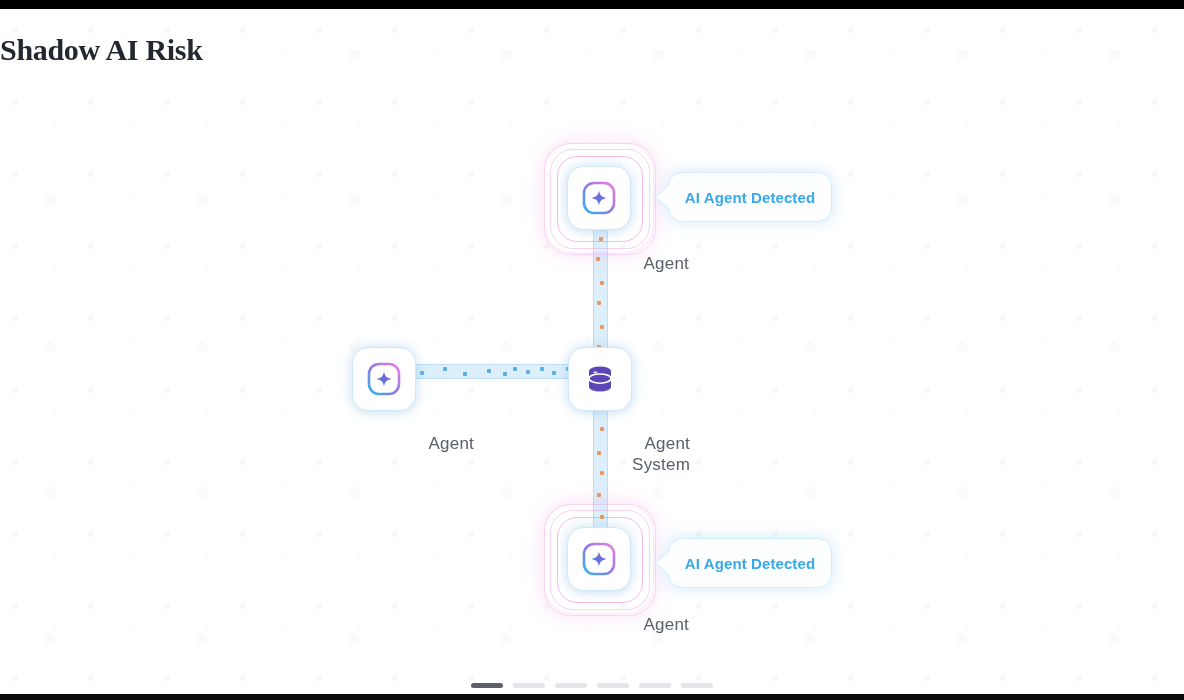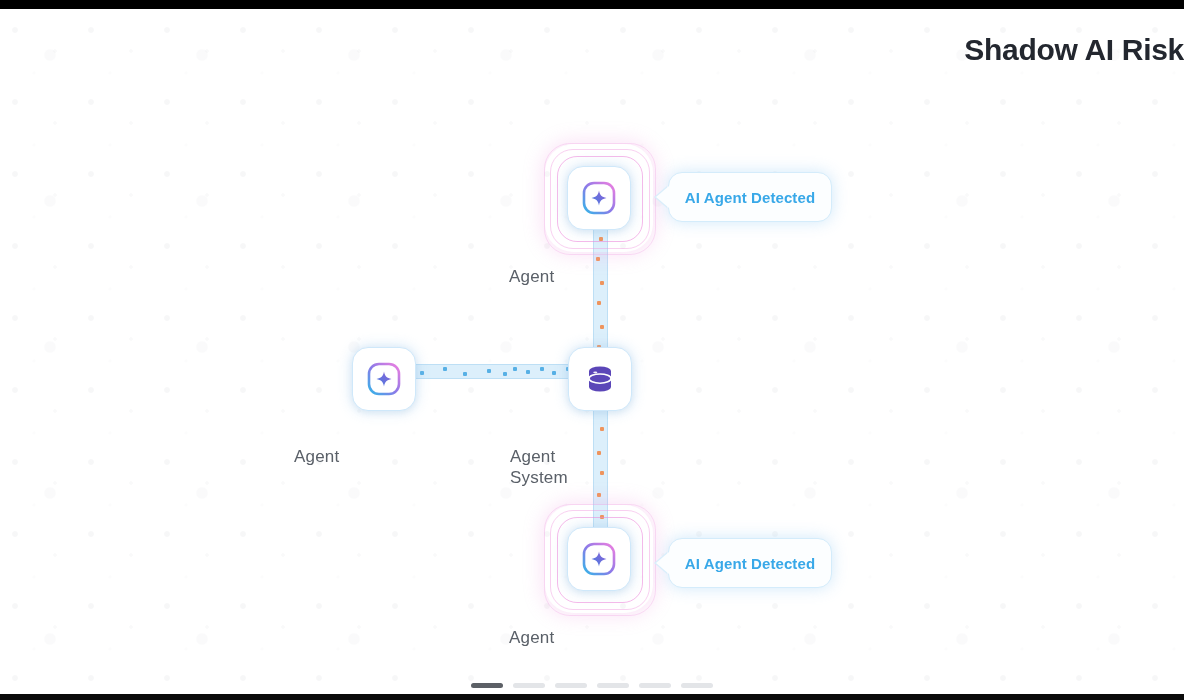--- a/index.html
+++ b/index.html
@@ -62,25 +62,26 @@
     background-size: 152px 146px;
     background-position: 30px 26px;
     pointer-events: none;
   }
 
   
   .page-title {
     position: absolute;
     left: 0; top: 24px;
     width: 1184px;
-    text-align: right;
+    text-align: left;
     font-size: 30px;
     font-weight: 700;
     letter-spacing: -0.3px;
     color: #23272f;
+    font-family: Liberation Serif, serif;
   }
 
   
   .conn {
     position: absolute;
     background: rgba(214,236,250,.85);
     border-radius: 3px;
   }
   .conn-v {
     width: 15px;
@@ -111,26 +112,25 @@
     border-radius: 16px;
     box-shadow: 0 0 14px rgba(150,200,240,.45), 0 2px 6px rgba(90,130,170,.10);
     display: flex;
     align-items: center;
     justify-content: center;
     box-sizing: border-box;
   }
   .node-label {
     position: absolute;
     width: 180px;
-    text-align: left;
+    text-align: right;
     font-size: 17px;
     line-height: 20px;
     color: #5a6068;
     letter-spacing: .2px;
-    margin-top: 13px;
   }
 
   
   .sparkle-badge {
     position: relative;
     width: 34px; height: 34px;
   }
   .sparkle-badge svg { display: block; }
 
   

